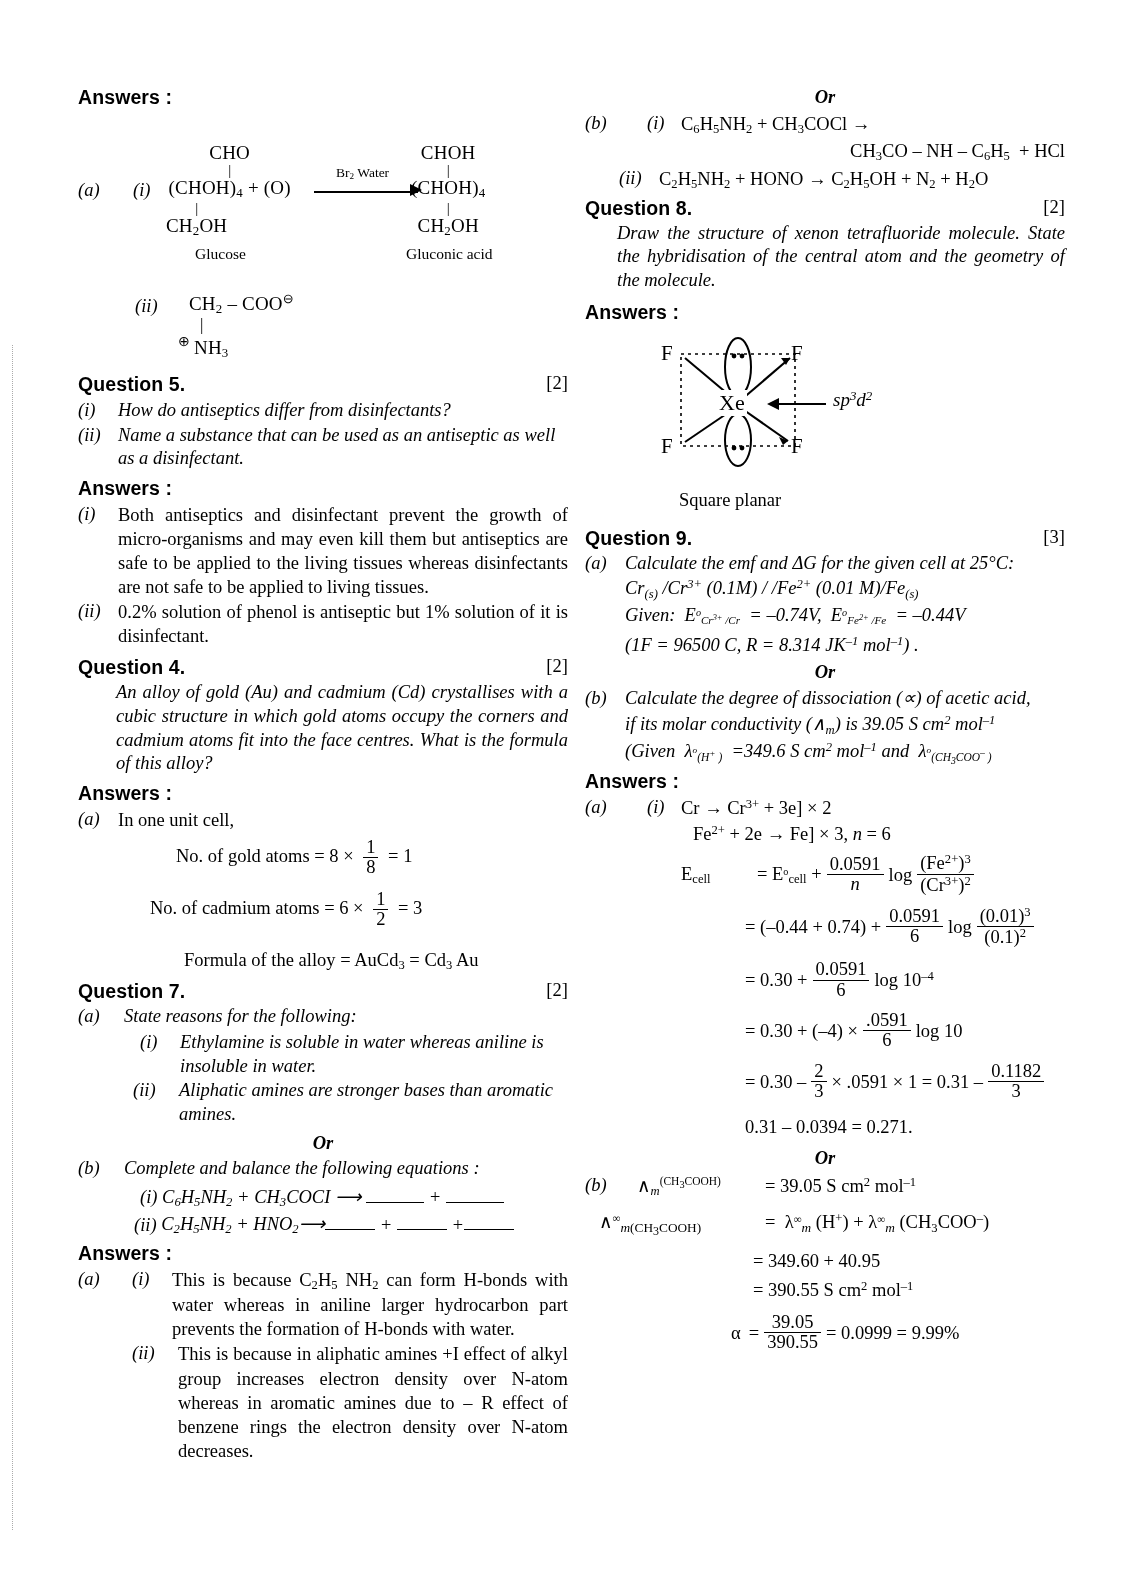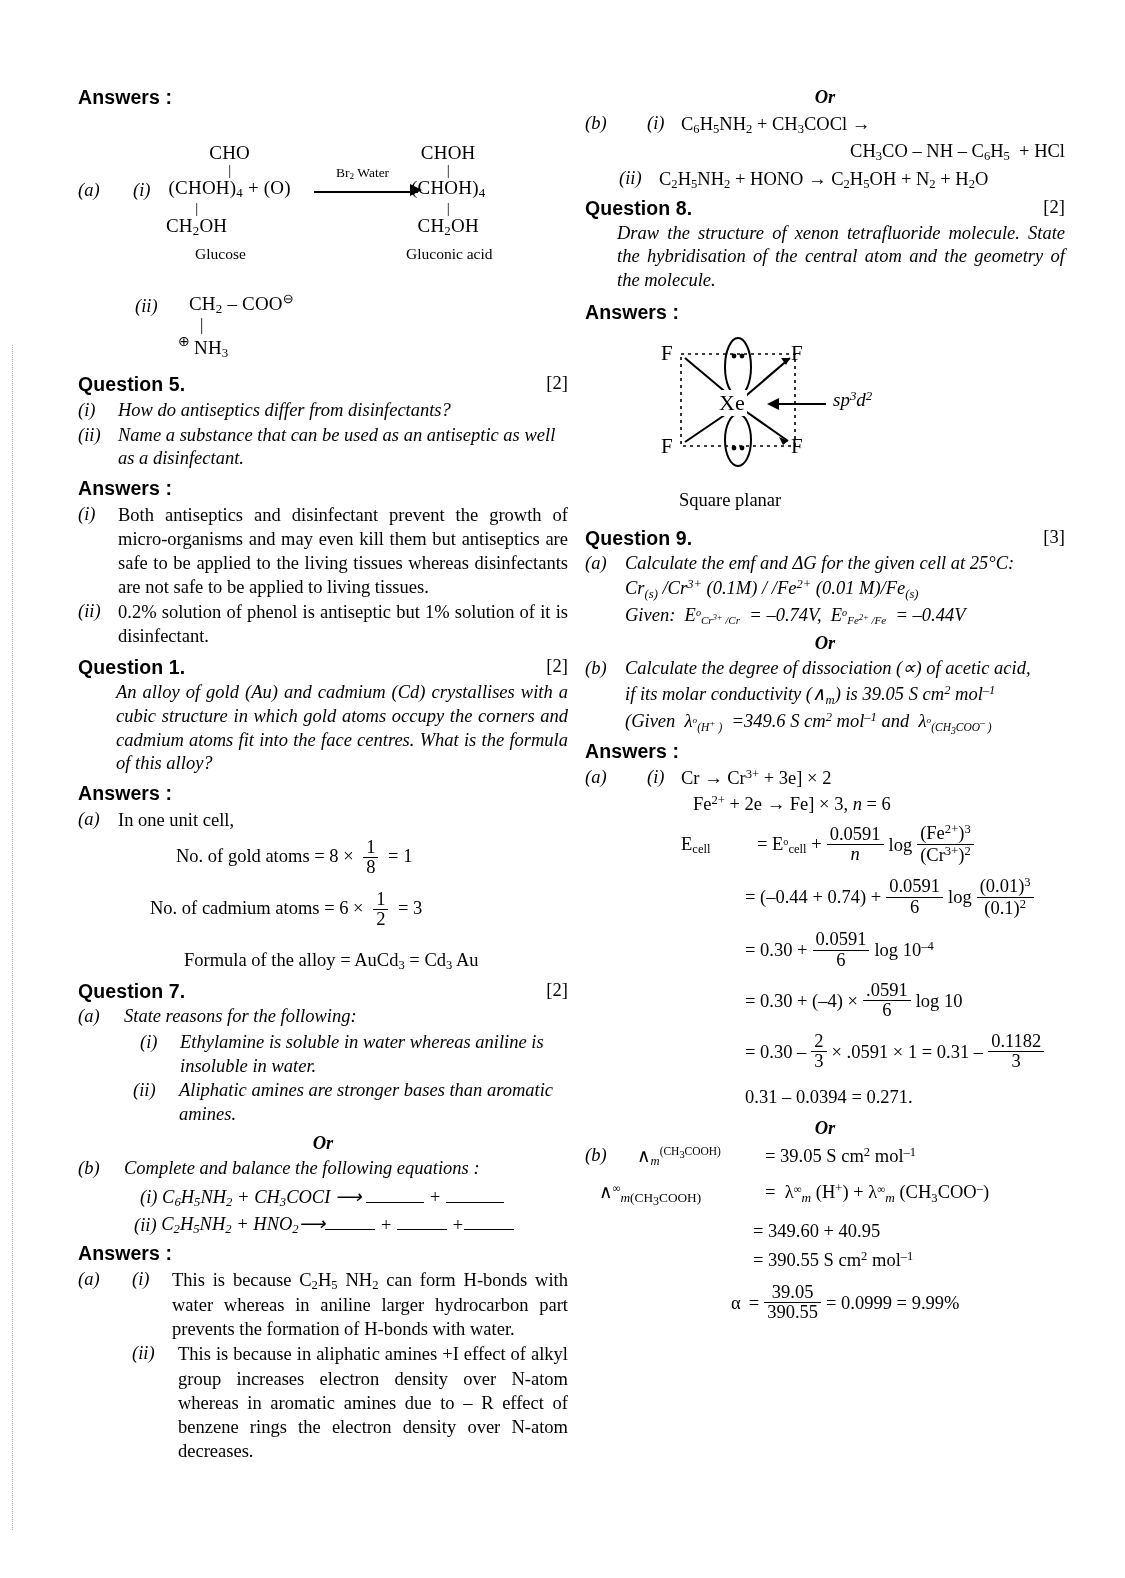--- a/index.html
+++ b/index.html
@@ -143,21 +143,21 @@
     <div class="row rm just" style="margin-top:3px;">
       <span class="mk w40 it">(i)</span>
       <span class="bd">Both antiseptics and disinfectant prevent the growth of micro-organisms and may even kill them but antiseptics are safe to be applied to the living tissues whereas disinfectants are not safe to be applied to living tissues.</span>
     </div>
     <div class="row rm just" style="margin-top:1px;">
       <span class="mk w40 it">(ii)</span>
       <span class="bd">0.2% solution of phenol is antiseptic but 1% solution of it is disinfectant.</span>
     </div>
 
     <div class="qhead hd" style="margin-top:8px;">
-      <span>Question 1.</span>
+      <span>Question 4.</span>
       <span class="marks">[2]</span>
     </div>
     <div class="it just" style="margin:2px 0 0 38px;">An alloy of gold (Au) and cadmium (Cd) crystallises with a cubic structure in which gold atoms occupy the corners and cadmium atoms fit into the face centres. What is the formula of this alloy?</div>
 
     <div class="hd" style="margin-top:6px;">Answers :</div>
 
     <div class="row rm" style="margin-top:3px;">
       <span class="mk w40 it">(a)</span>
       <span class="bd">In one unit cell,</span>
     </div>
@@ -302,20 +302,23 @@
     <div class="row it" style="margin-top:2px;">
       <span class="mk w40">(a)</span>
       <span class="bd">Calculate the emf and ΔG for the given cell at 25°C:</span>
     </div>
     <div class="it" style="margin:1px 0 0 40px;">
       Cr<sub><i>(s)</i></sub> /Cr<sup>3+</sup> (0.1M) / /Fe<sup>2+</sup> (0.01 M)/Fe<sub><i>(s)</i></sub>
     </div>
     <div class="it" style="margin:2px 0 0 40px;">
       Given: &nbsp;E<sup style="font-size:.55em;">o</sup><sub style="font-size:.6em;">Cr<sup style="font-size:.75em;">3+</sup> /Cr</sub> &nbsp;= –0.74V, &nbsp;E<sup style="font-size:.55em;">o</sup><sub style="font-size:.6em;">Fe<sup style="font-size:.75em;">2+</sup> /Fe</sub> &nbsp;= –0.44V
     </div>
+    <div class="it" style="margin:5px 0 0 40px;">
+      (1F = 96500 C, R = 8.314 JK<sup>–1</sup> mol<sup>–1</sup>) .
+    </div>
 
     <div class="it ctr" style="margin-top:4px;font-weight:bold;">Or</div>
 
     <div class="row it" style="margin-top:2px;">
       <span class="mk w40">(b)</span>
       <span class="bd">Calculate the degree of dissociation (∝) of acetic acid,</span>
     </div>
     <div class="it" style="margin:1px 0 0 40px;">
       if its molar conductivity (∧<sub><i>m</i></sub>) is 39.05 S cm<sup>2</sup> mol<sup>–1</sup>
     </div>

